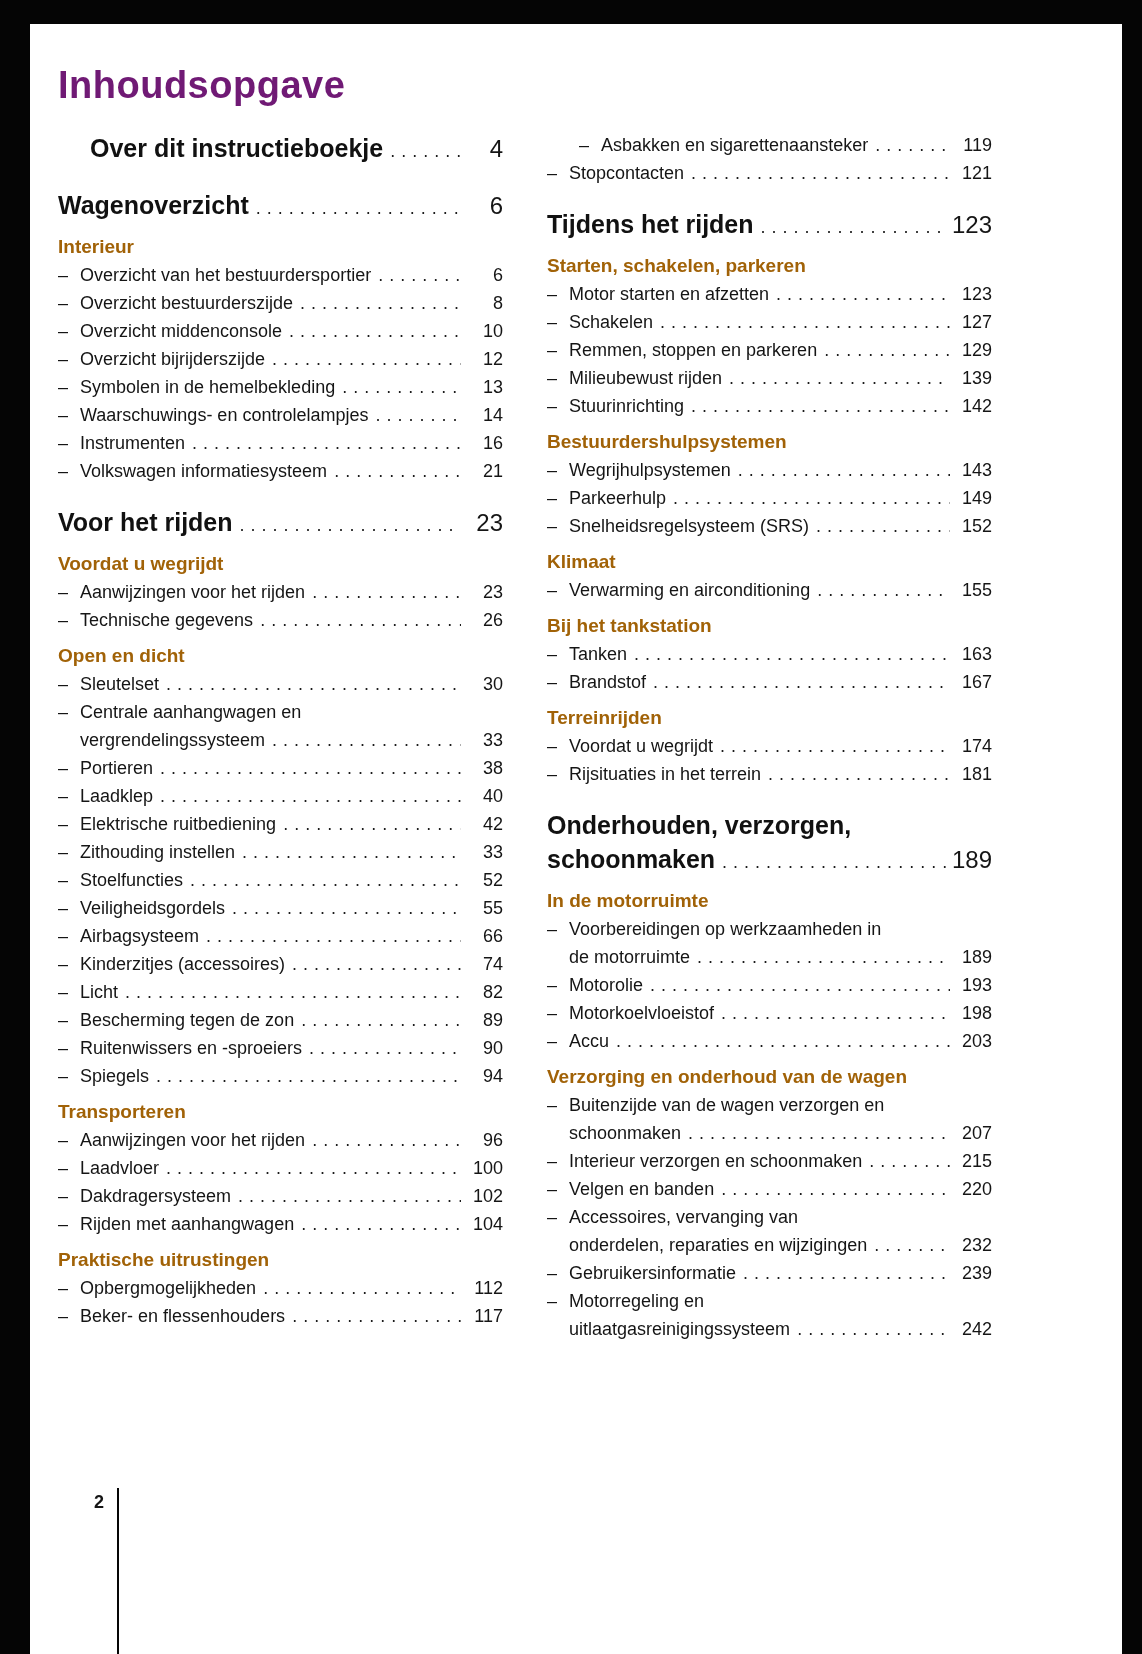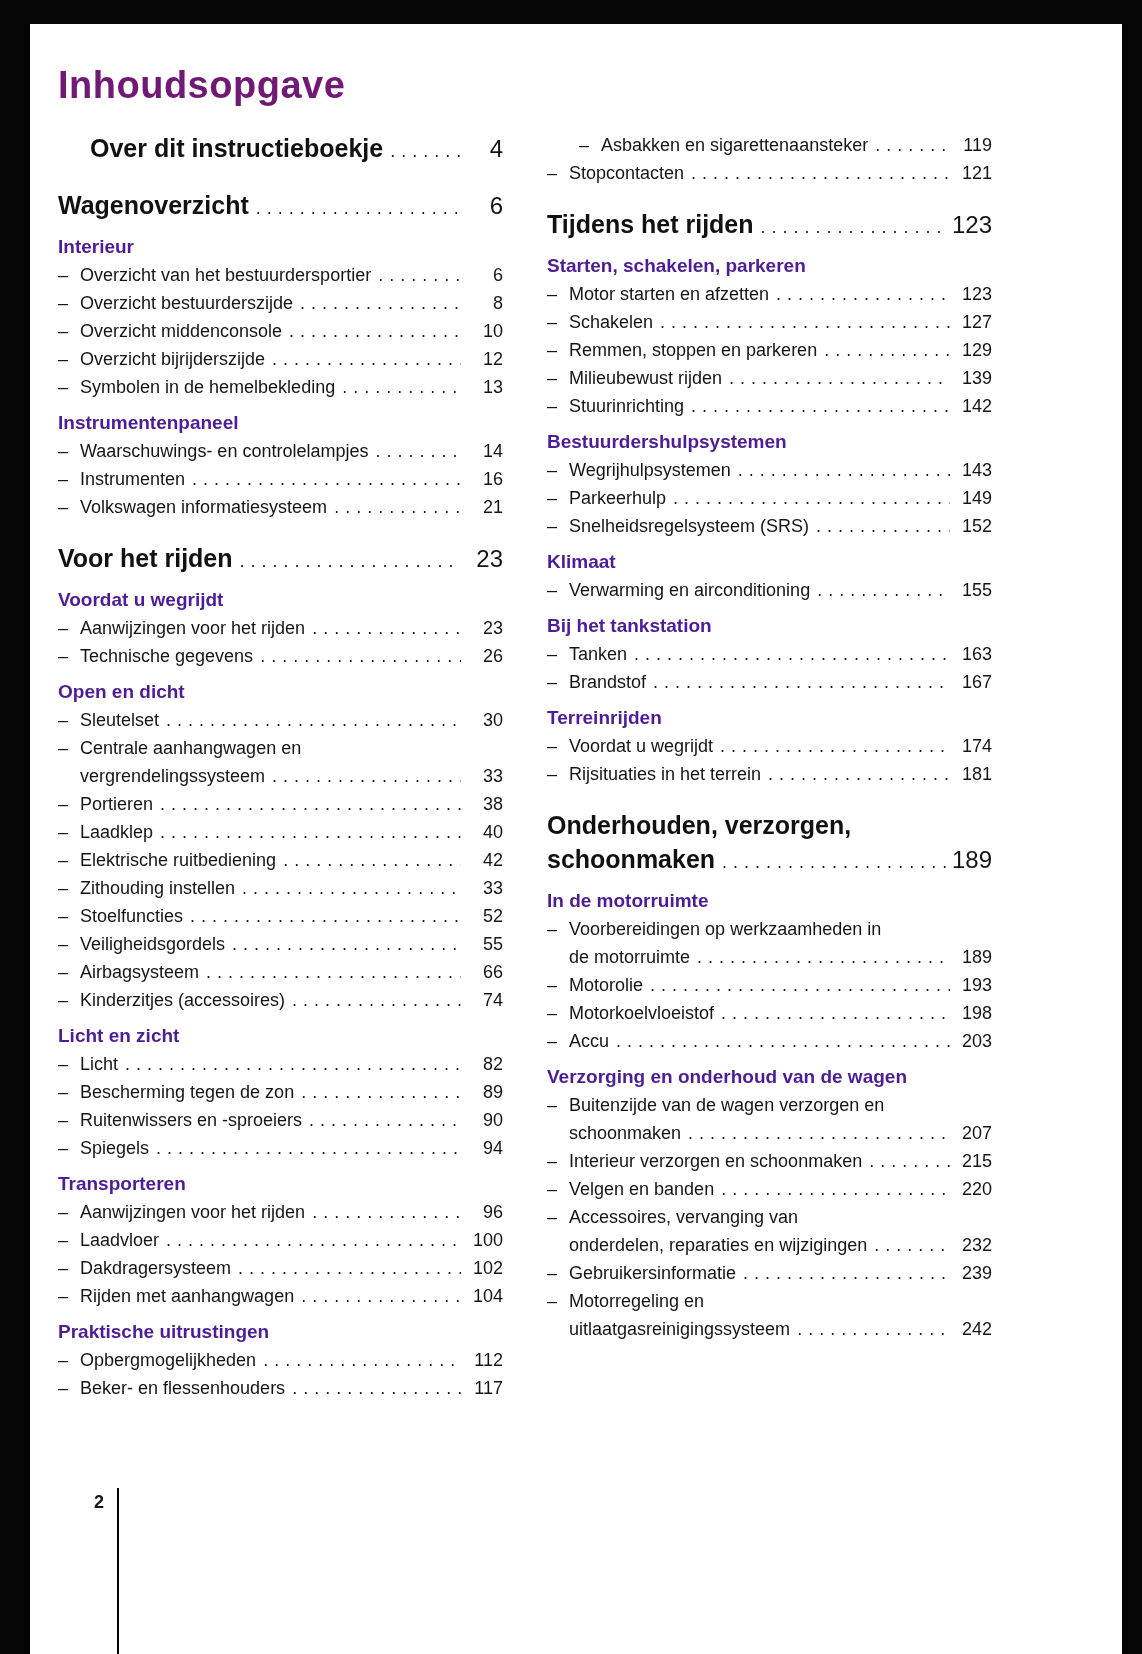--- a/index.html
+++ b/index.html
@@ -36,21 +36,21 @@
     font-weight: bold;
     line-height: 34px;
     margin-top: 20px;
     color: #111;
   }
   .h2 {
     font-size: 19px;
     font-weight: bold;
     line-height: 28px;
     margin-top: 8px;
-    color: #4c1d95;
+    color: #a16207;
   }
   .item {
     display: flex;
     font-size: 18px;
     line-height: 28px;
   }
   .dash { width: 22px; flex: none; }
   .body { flex: 1; min-width: 0; }
   .cline {  }
 
@@ -157,21 +157,20 @@
         <div class="item">
           <span class="dash">–</span>
           <div class="body">
             <div class="lastline">
               <span class="text">Symbolen in de hemelbekleding</span>
               <span class="dots"></span>
               <span class="num">13</span>
             </div>
           </div>
         </div>
-        <div class="h2">Instrumentenpaneel</div>
         <div class="item">
           <span class="dash">–</span>
           <div class="body">
             <div class="lastline">
               <span class="text">Waarschuwings- en controlelampjes</span>
               <span class="dots"></span>
               <span class="num">14</span>
             </div>
           </div>
         </div>
@@ -318,21 +317,20 @@
         <div class="item">
           <span class="dash">–</span>
           <div class="body">
             <div class="lastline">
               <span class="text">Kinderzitjes (accessoires)</span>
               <span class="dots"></span>
               <span class="num">74</span>
             </div>
           </div>
         </div>
-        <div class="h2">Licht en zicht</div>
         <div class="item">
           <span class="dash">–</span>
           <div class="body">
             <div class="lastline">
               <span class="text">Licht</span>
               <span class="dots"></span>
               <span class="num">82</span>
             </div>
           </div>
         </div>

